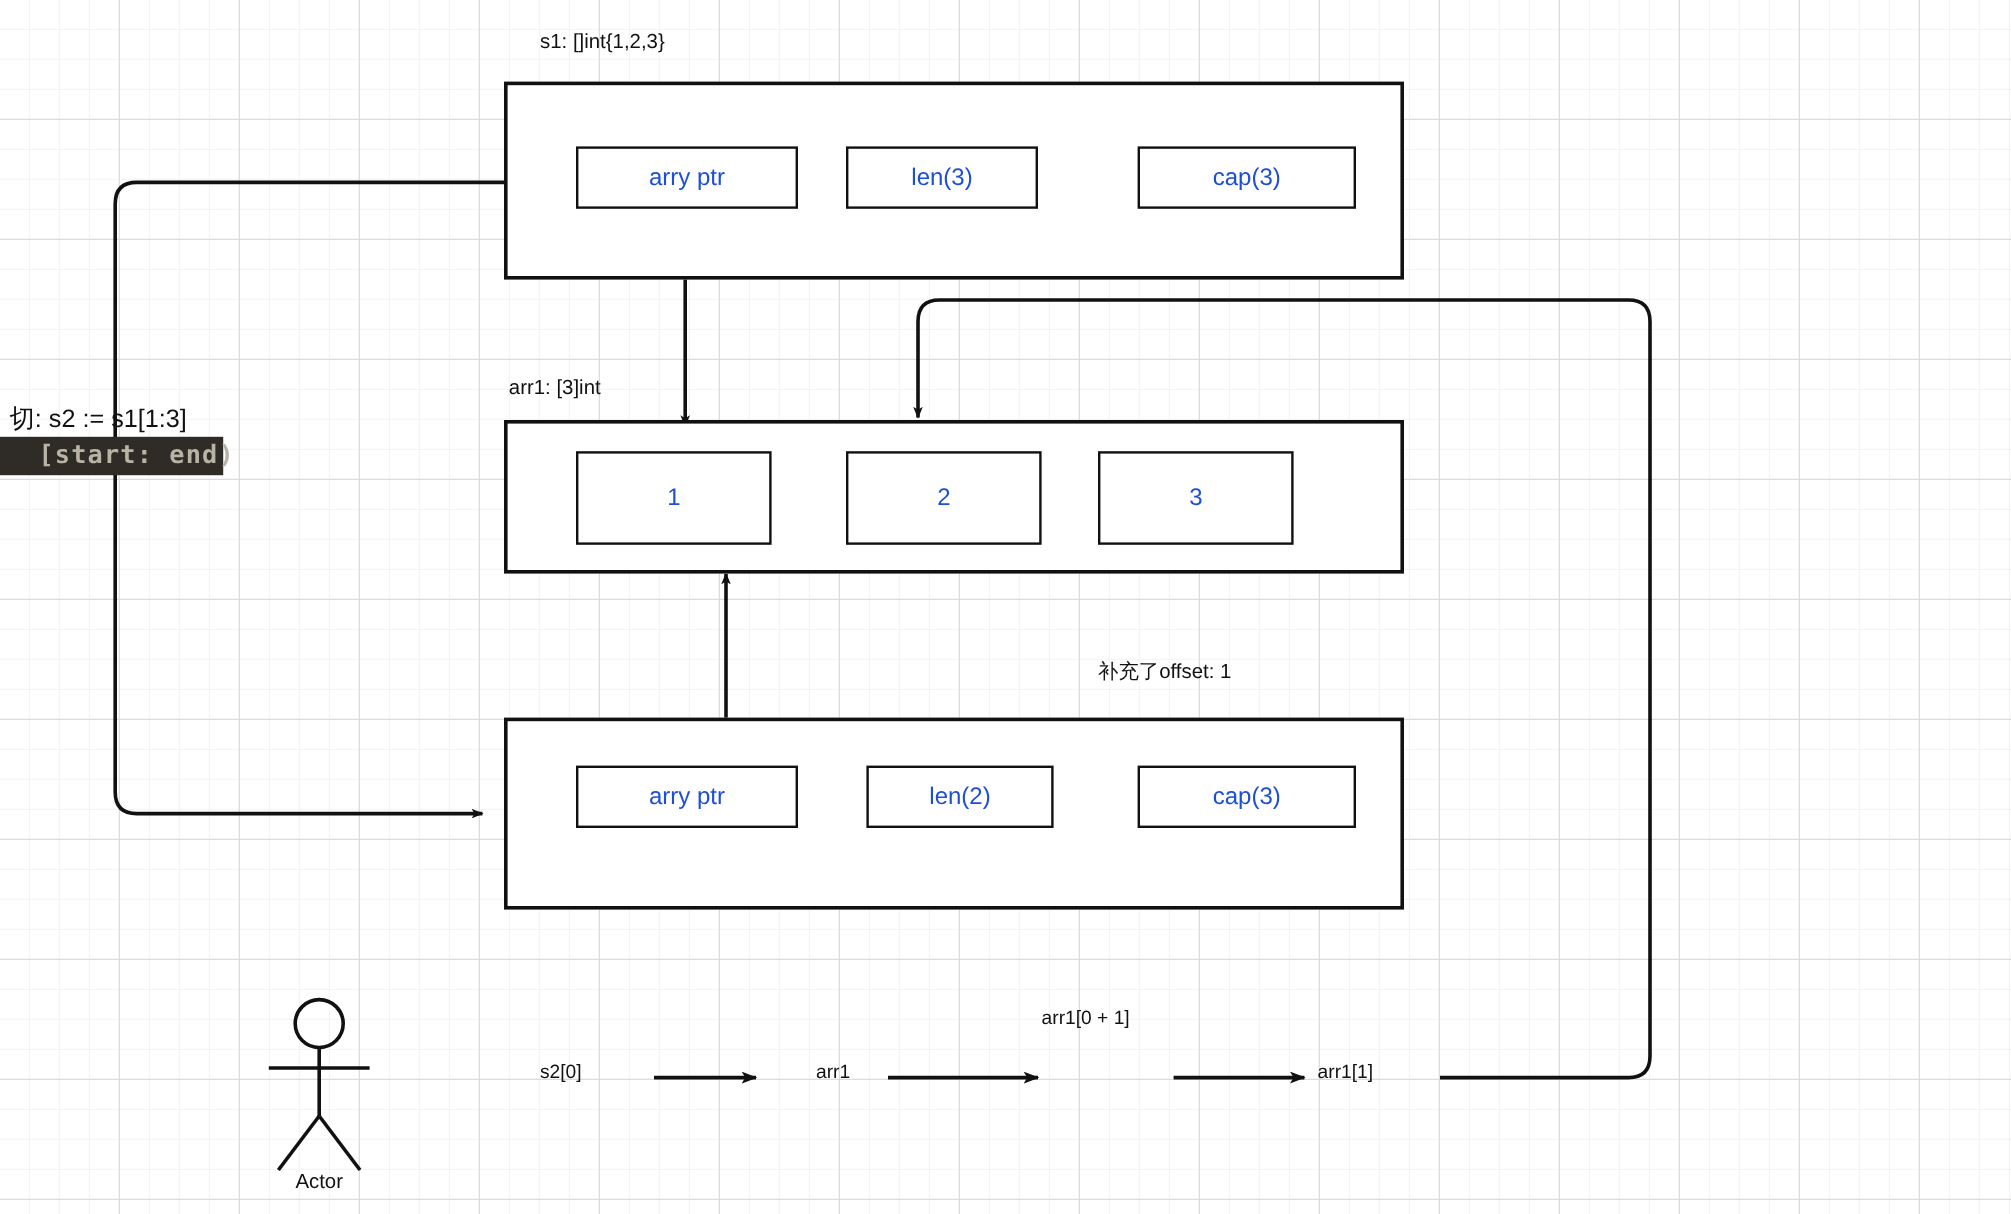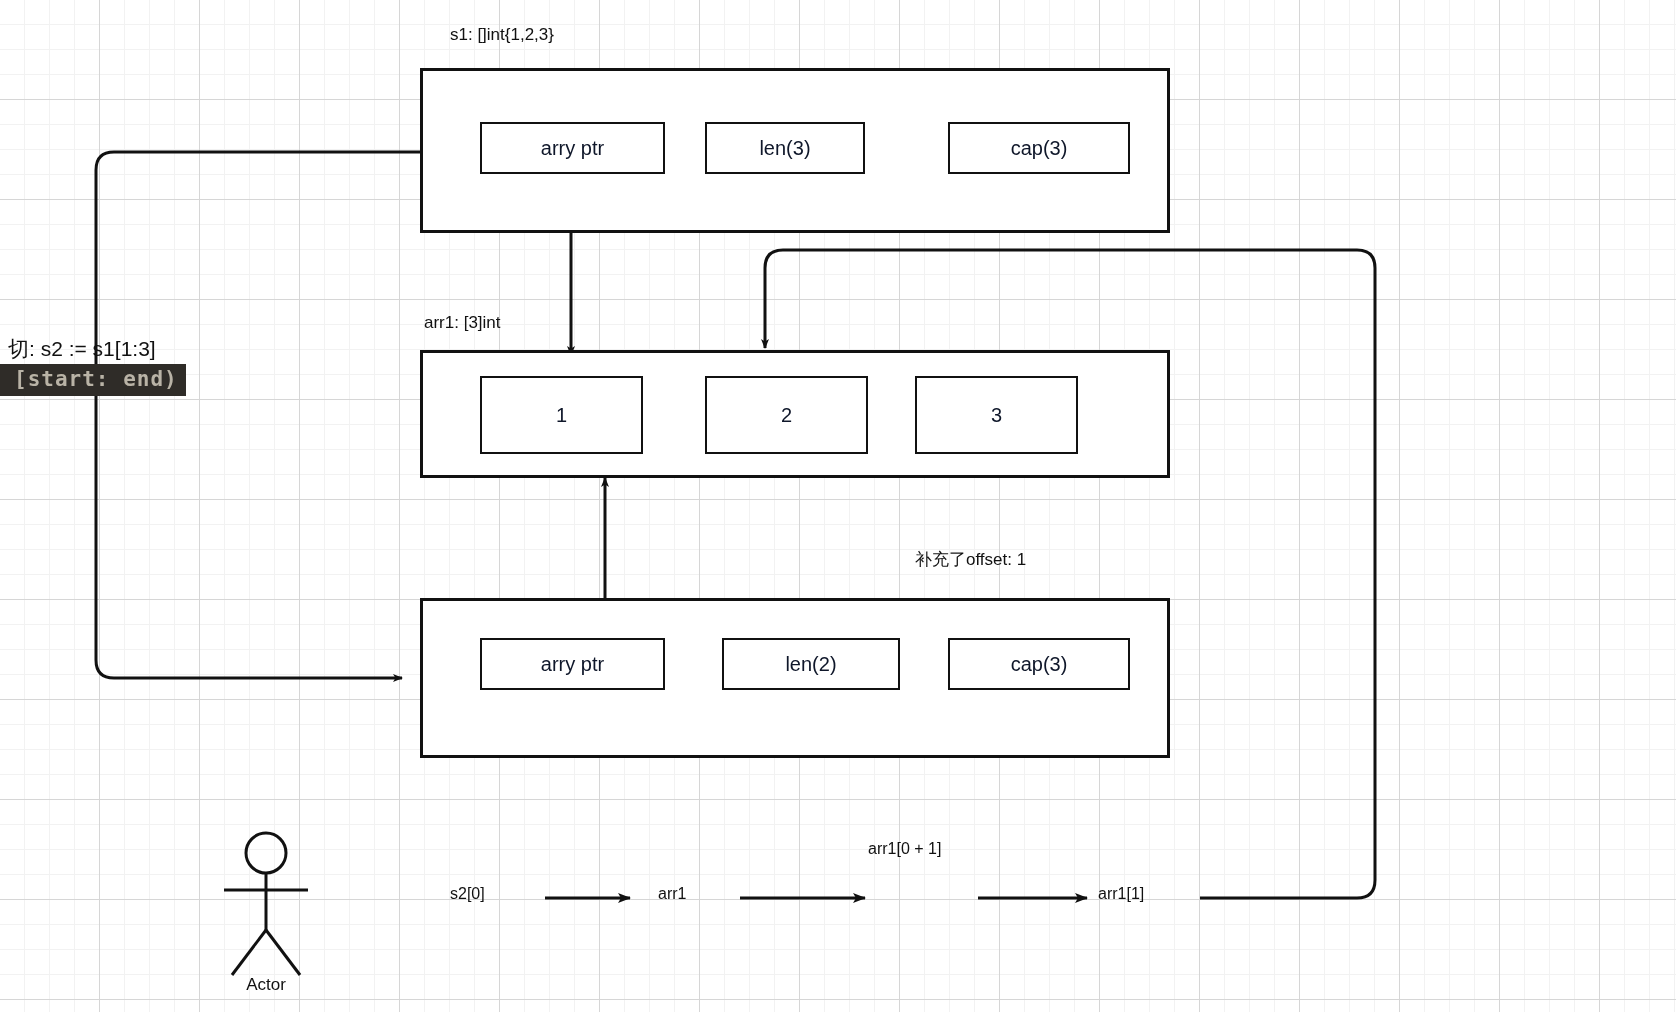--- a/index.html
+++ b/index.html
@@ -34,39 +34,39 @@
   }
   .cell{
     position:absolute;
     border:2px solid #111111;
     background:#ffffff;
     box-sizing:border-box;
     display:flex;
     align-items:center;
     justify-content:center;
     font-size:20px;
-    color:#0f172a;
+    color:#1d4ed8;
     white-space:nowrap;
   }
   .caption{
     position:absolute;
     font-size:17px;
     color:#111111;
     white-space:nowrap;
     background:transparent;
   }
   .code-chip{
     position:absolute;
     background:#2f2c28;
     color:#b9b3a6;
     font-family:"DejaVu Sans Mono","Liberation Mono",monospace;
     font-size:21px;
     font-weight:bold;
     letter-spacing:1px;
-    padding:3px 10px 4px 14px;
+    padding:3px 10px 4px 32px;
     box-sizing:border-box;
     white-space:nowrap;
   }
   .flow-label{
     position:absolute;
     font-size:16px;
     color:#111111;
     white-space:nowrap;
   }
   .actor-label{
@@ -127,28 +127,28 @@
   </div>
   <div class="cell" style="left:480px; top:376px; width:163px; height:78px;">1</div>
   <div class="cell" style="left:705px; top:376px; width:163px; height:78px;">2</div>
   <div class="cell" style="left:915px; top:376px; width:163px; height:78px;">3</div>
 
   <div class="caption" style="left:915px; top:548px;">补充了offset: 1</div>
 
   <div class="outerbox" style="left:420px; top:598px; width:750px; height:160px;">
   </div>
   <div class="cell" style="left:480px; top:638px; width:185px; height:52px;">arry ptr</div>
-  <div class="cell" style="left:722px; top:638px; width:178px; height:52px;">len(2)</div>
+  <div class="cell" style="left:722px; top:638px; width:156px; height:52px;">len(2)</div>
   <div class="cell" style="left:948px; top:638px; width:182px; height:52px;">cap(3)</div>
 
   <div class="caption" style="left:8px; top:335px; font-size:21px;">切:  s2 := s1[1:3]</div>
 
   <div class="code-chip" style="left:0px; top:364px; width:186px; height:32px;">[start: end)</div>
 
 
   <div class="flow-label" style="left:450px; top:885px;">s2[0]</div>
-  <div class="flow-label" style="left:658px; top:885px;">arr1</div>
+  <div class="flow-label" style="left:680px; top:885px;">arr1</div>
   <div class="flow-label" style="left:868px; top:840px;">arr1[0 + 1]</div>
   <div class="flow-label" style="left:1098px; top:885px;">arr1[1]</div>
 
   <div class="actor-label" style="left:206px; top:975px; width:120px;">Actor</div>
 
 </div>
 
 </body></html>

